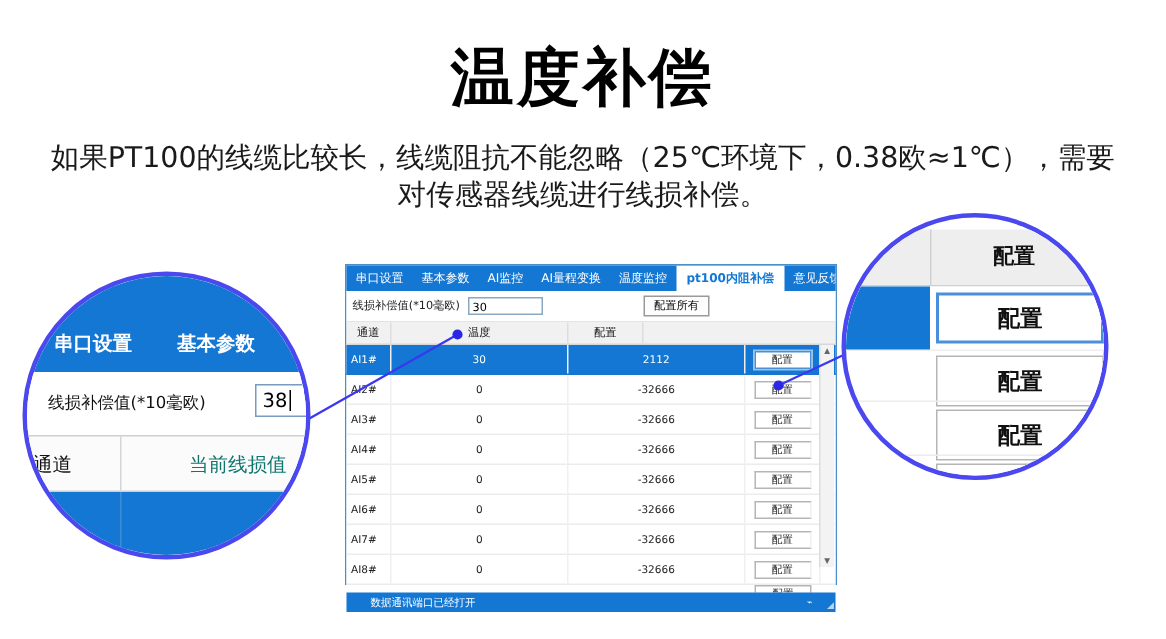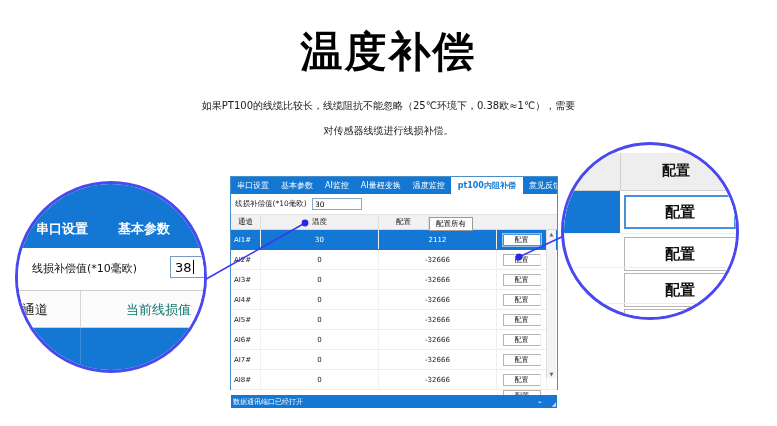--- a/index.html
+++ b/index.html
@@ -2,53 +2,53 @@
 <html><head>
 <meta charset="utf-8">
 <style>
   html,body{margin:0;padding:0;background:#ffffff;width:777px;height:426px;overflow:hidden;
     font-family:"DejaVu Sans","Liberation Sans",sans-serif;}
   .abs{position:absolute;}
   #stage{position:relative;width:777px;height:426px;background:#fff;}
 
   
   .page-title{left:0;top:24px;width:777px;text-align:center;font-size:42px;font-weight:bold;color:#000;letter-spacing:2px;}
-  .page-sub{left:0;top:93px;width:777px;text-align:center;font-size:10px;color:#1a1a1a;line-height:25px;}
+  .page-sub{left:0;top:93px;width:777px;text-align:center;font-size:19px;color:#1a1a1a;line-height:25px;}
 
   
   .window{left:230px;top:176px;width:328px;height:214px;background:#fff;border:1px solid #4a8fc8;box-sizing:border-box;z-index:1;}
   .titlebar{position:relative;height:15px;background:#1377d3;display:flex;align-items:center;color:#fff;}
   .app-icon{width:9px;height:9px;margin-left:3px;background:#d84315;border:1px solid #fff;box-sizing:border-box;}
   .win-title{flex:1;text-align:center;font-size:7px;color:#eaf3fc;}
   .tb-right{display:flex;align-items:center;gap:7px;margin-right:5px;}
   .help-btn{font-size:6px;font-weight:bold;color:#fff;}
   .win-ctl{font-size:8px;line-height:8px;color:#fff;}
   .tabbar{height:17px;background:#1377d3;display:flex;align-items:stretch;overflow:hidden;}
   .tab{display:flex;align-items:center;padding:0 6px;font-size:8px;color:#fff;white-space:nowrap;}
   .tab.active{background:#fff;color:#1377d3;font-weight:bold;padding:0 7px;}
   .toolbar{height:21px;display:flex;align-items:center;position:relative;border-bottom:1px solid #e4e4e4;box-sizing:border-box;background:#fff;}
   .tool-label{margin-left:4px;font-size:7.5px;color:#222;}
   .tool-input{position:absolute;left:81px;top:4px;width:50px;height:12px;border:1px solid #8aa8c4;font-size:7.5px;padding:0 2px;box-sizing:border-box;font-family:inherit;}
-  .tool-btn{position:absolute;left:198px;top:3px;width:44px;height:14px;background:#fdfdfd;border:1px solid #9a9a9a;font-size:7.5px;text-align:center;line-height:12px;box-sizing:border-box;margin-top:20px;}
+  .tool-btn{position:absolute;left:198px;top:3px;width:44px;height:14px;background:#fdfdfd;border:1px solid #9a9a9a;font-size:7.5px;text-align:center;line-height:12px;box-sizing:border-box;}
   .thead{height:15px;display:flex;background:#f1f1f1;border-bottom:1px solid #d8d8d8;box-sizing:border-box;font-size:7.5px;color:#111;}
   .thead div{display:flex;align-items:center;justify-content:center;border-right:1px solid #ddd;box-sizing:border-box;}
   .c-ch{width:30px;}.c-ll{width:118px;}.c-tp{width:118px;}.c-cf{width:50px;}
   .trow{height:20px;display:flex;font-size:7px;color:#222;border-bottom:1px solid #ececec;box-sizing:border-box;background:#fff;}
   .trow div{display:flex;align-items:center;justify-content:center;border-right:1px solid #f0f0f0;box-sizing:border-box;}
   .trow .c-ch{justify-content:flex-start;padding-left:3px;}
   .trow.selected{background:#1377d3;color:#fff;border-bottom:1px solid #1377d3;}
   .cfg-btn{width:38px;height:12px;background:#fff;border:1px solid #b5b5b5;font-size:7px;display:flex;align-items:center;justify-content:center;box-sizing:border-box;color:#111;}
   .trow.selected .cfg-btn{border:1px solid #4a90d9;box-shadow:0 0 0 1px #9cc3e8;}
   .partial-row{height:5px;display:flex;overflow:hidden;background:#fff;}
   .partial-row .cfg-btn{margin-left:272px;height:12px;}
   .vscroll{position:absolute;right:1px;top:53px;width:10px;height:148px;background:#f3f3f3;border-left:1px solid #ddd;box-sizing:border-box;z-index:2;}
   .vs-up,.vs-dn{position:absolute;left:0;width:100%;text-align:center;font-size:5px;color:#666;}
   .vs-up{top:1px;}.vs-dn{bottom:1px;}
   .statusbar{height:13px;background:#1377d3;display:flex;align-items:center;color:#fff;position:relative;}
-  .status-text{font-size:7px;margin-left:2px;}
+  .status-text{font-size:7px;margin-left:16px;}
   .status-icon{position:absolute;right:12px;top:3px;width:7px;height:7px;color:#fff;font-size:6px;line-height:7px;}
   .resize-grip{position:absolute;right:1px;bottom:1px;font-size:6px;color:#bcd6ef;line-height:6px;}
 
   
   .callout{border:3px solid #4a48ee;border-radius:50%;background:#fff;overflow:hidden;box-sizing:border-box;z-index:3;}
   .callout-left{left:15px;top:181px;width:192px;height:192px;}
   .callout-right{left:561px;top:142px;width:178px;height:178px;}
 
   
   .lc-tabs{position:absolute;left:0;top:0;width:100%;height:64px;background:#1377d3;}

